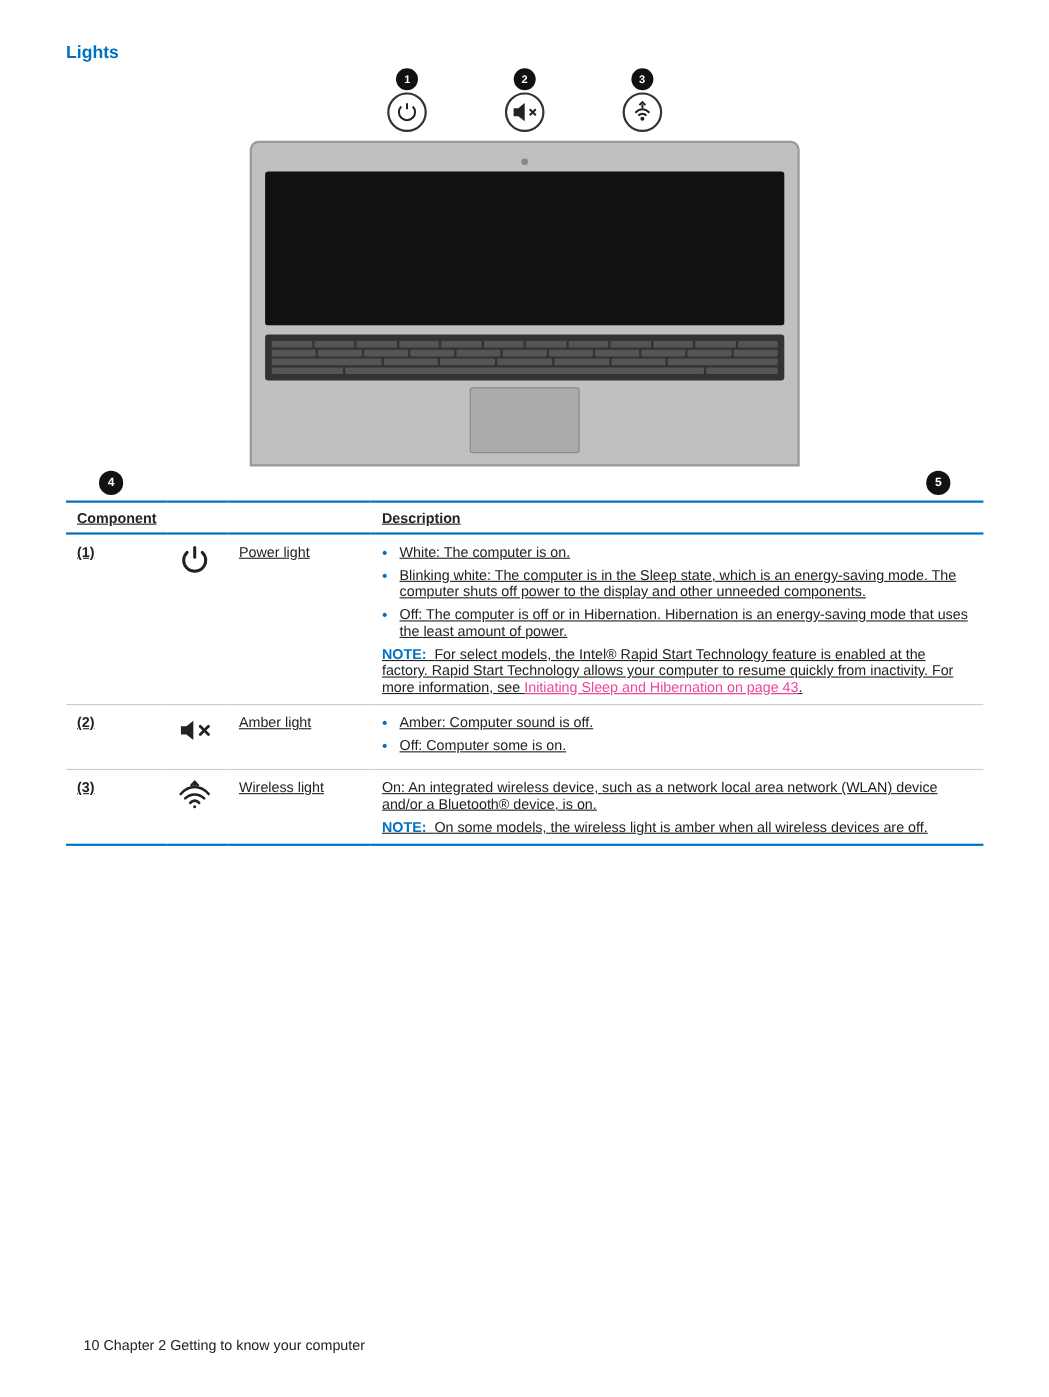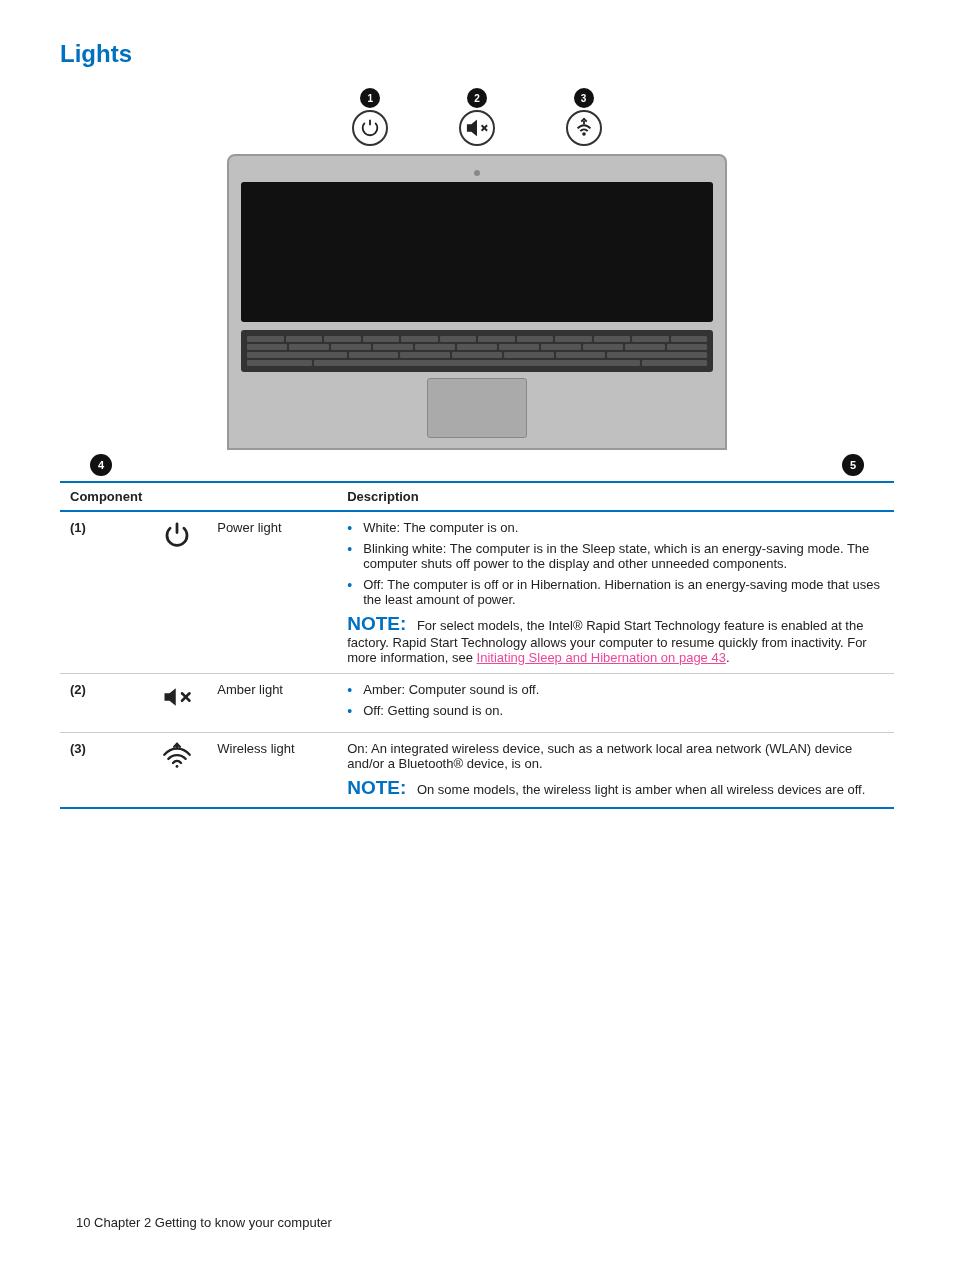--- a/index.html
+++ b/index.html
@@ -7,29 +7,30 @@
       background: #fff;
       font-family: Arial, sans-serif;
       font-size: 13px;
       color: #222;
       width: 954px;
       min-height: 1270px;
       padding: 40px 60px 60px 60px;
     }
     .page-title {
       color: #0070c0;
-      font-size: 24px;
-      font-weight: bold;
-      margin-bottom: 20px;
+      font-size: 16px;
+      font-weight: bold;
+      margin-bottom: 4px;
     }
     
     .info-table {
       width: 100%;
       border-collapse: collapse;
       margin-top: 5px;
+      text-decoration: underline;
     }
     .info-table thead tr {
       border-top: 2px solid #0070c0;
       border-bottom: 2px solid #0070c0;
     }
     .info-table th {
       text-align: left;
       font-weight: bold;
       font-size: 13px;
       padding: 6px 10px;
@@ -63,21 +64,21 @@
     .bullet-list li::before {
       content: '•';
       color: #0070c0;
       position: absolute;
       left: 0;
       font-size: 14px;
     }
     .note-label {
       color: #0070c0;
       font-weight: bold;
-      font-size: 19px;
+      font-size: 13px;
     }
     .note-text {
       font-size: 13px;
       margin-top: 6px;
     }
     .note-link {
       color: #ec4899;
       text-decoration: underline;
     }
     
@@ -346,21 +347,21 @@
         <svg viewBox="0 0 24 24" width="28" height="28">
           <polygon points="11,5 6,9 2,9 2,15 6,15 11,19" fill="#222"></polygon>
           <line x1="22" y1="9" x2="16" y2="15" stroke="#222" stroke-width="2" stroke-linecap="round"></line>
           <line x1="16" y1="9" x2="22" y2="15" stroke="#222" stroke-width="2" stroke-linecap="round"></line>
         </svg>
       </td>
       <td class="col-name">Amber light</td>
       <td class="col-desc">
         <ul class="bullet-list">
           <li>Amber: Computer sound is off.</li>
-          <li>Off: Getting sound is on.</li>
+          <li>Off: Computer some is on.</li>
         </ul>
       </td>
     </tr>
 
     <tr>
       <td class="col-num" style="font-weight:bold;">(3)</td>
       <td class="col-icon row-icon-cell">
         <svg viewBox="0 0 26 22" width="34" height="30" fill="none" stroke="#222" stroke-width="2" stroke-linecap="round">
           <path d="M2 10c3-3.5 6.8-5.5 11-5.5s8 2 11 5.5"></path>
           <path d="M5.5 13.5c2-2 4.5-3.2 7.5-3.2s5.5 1.2 7.5 3.2"></path>

